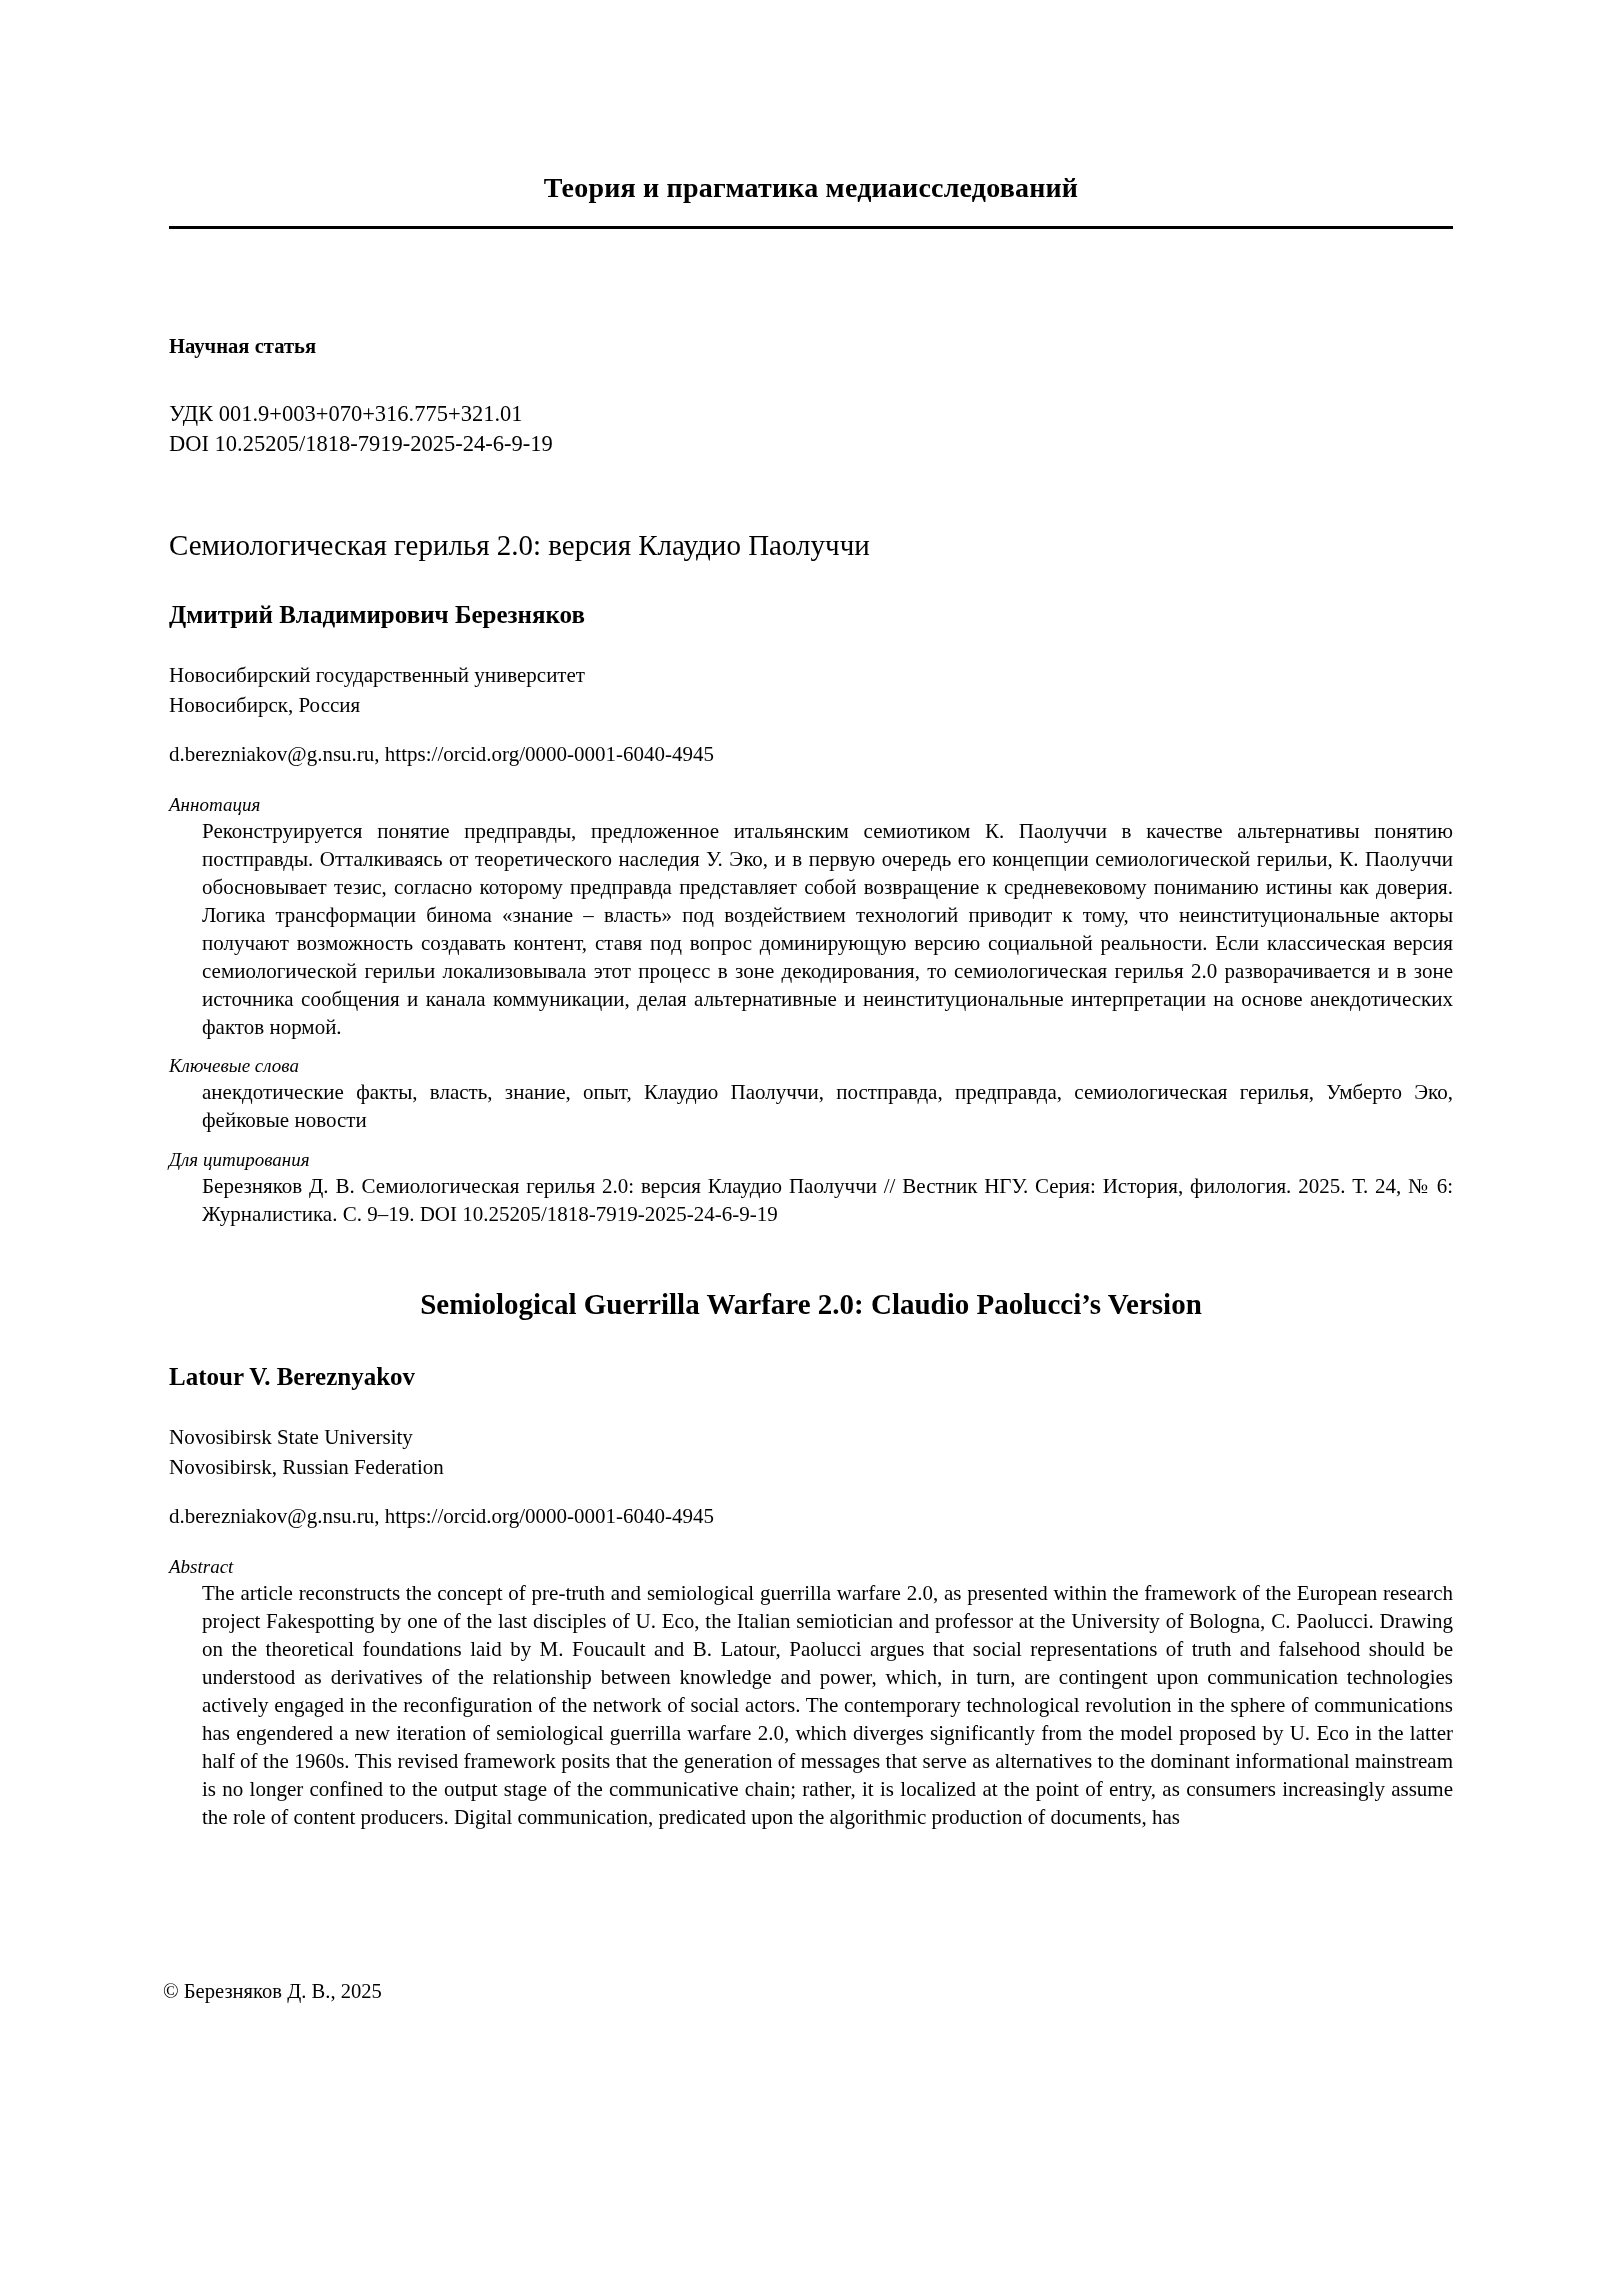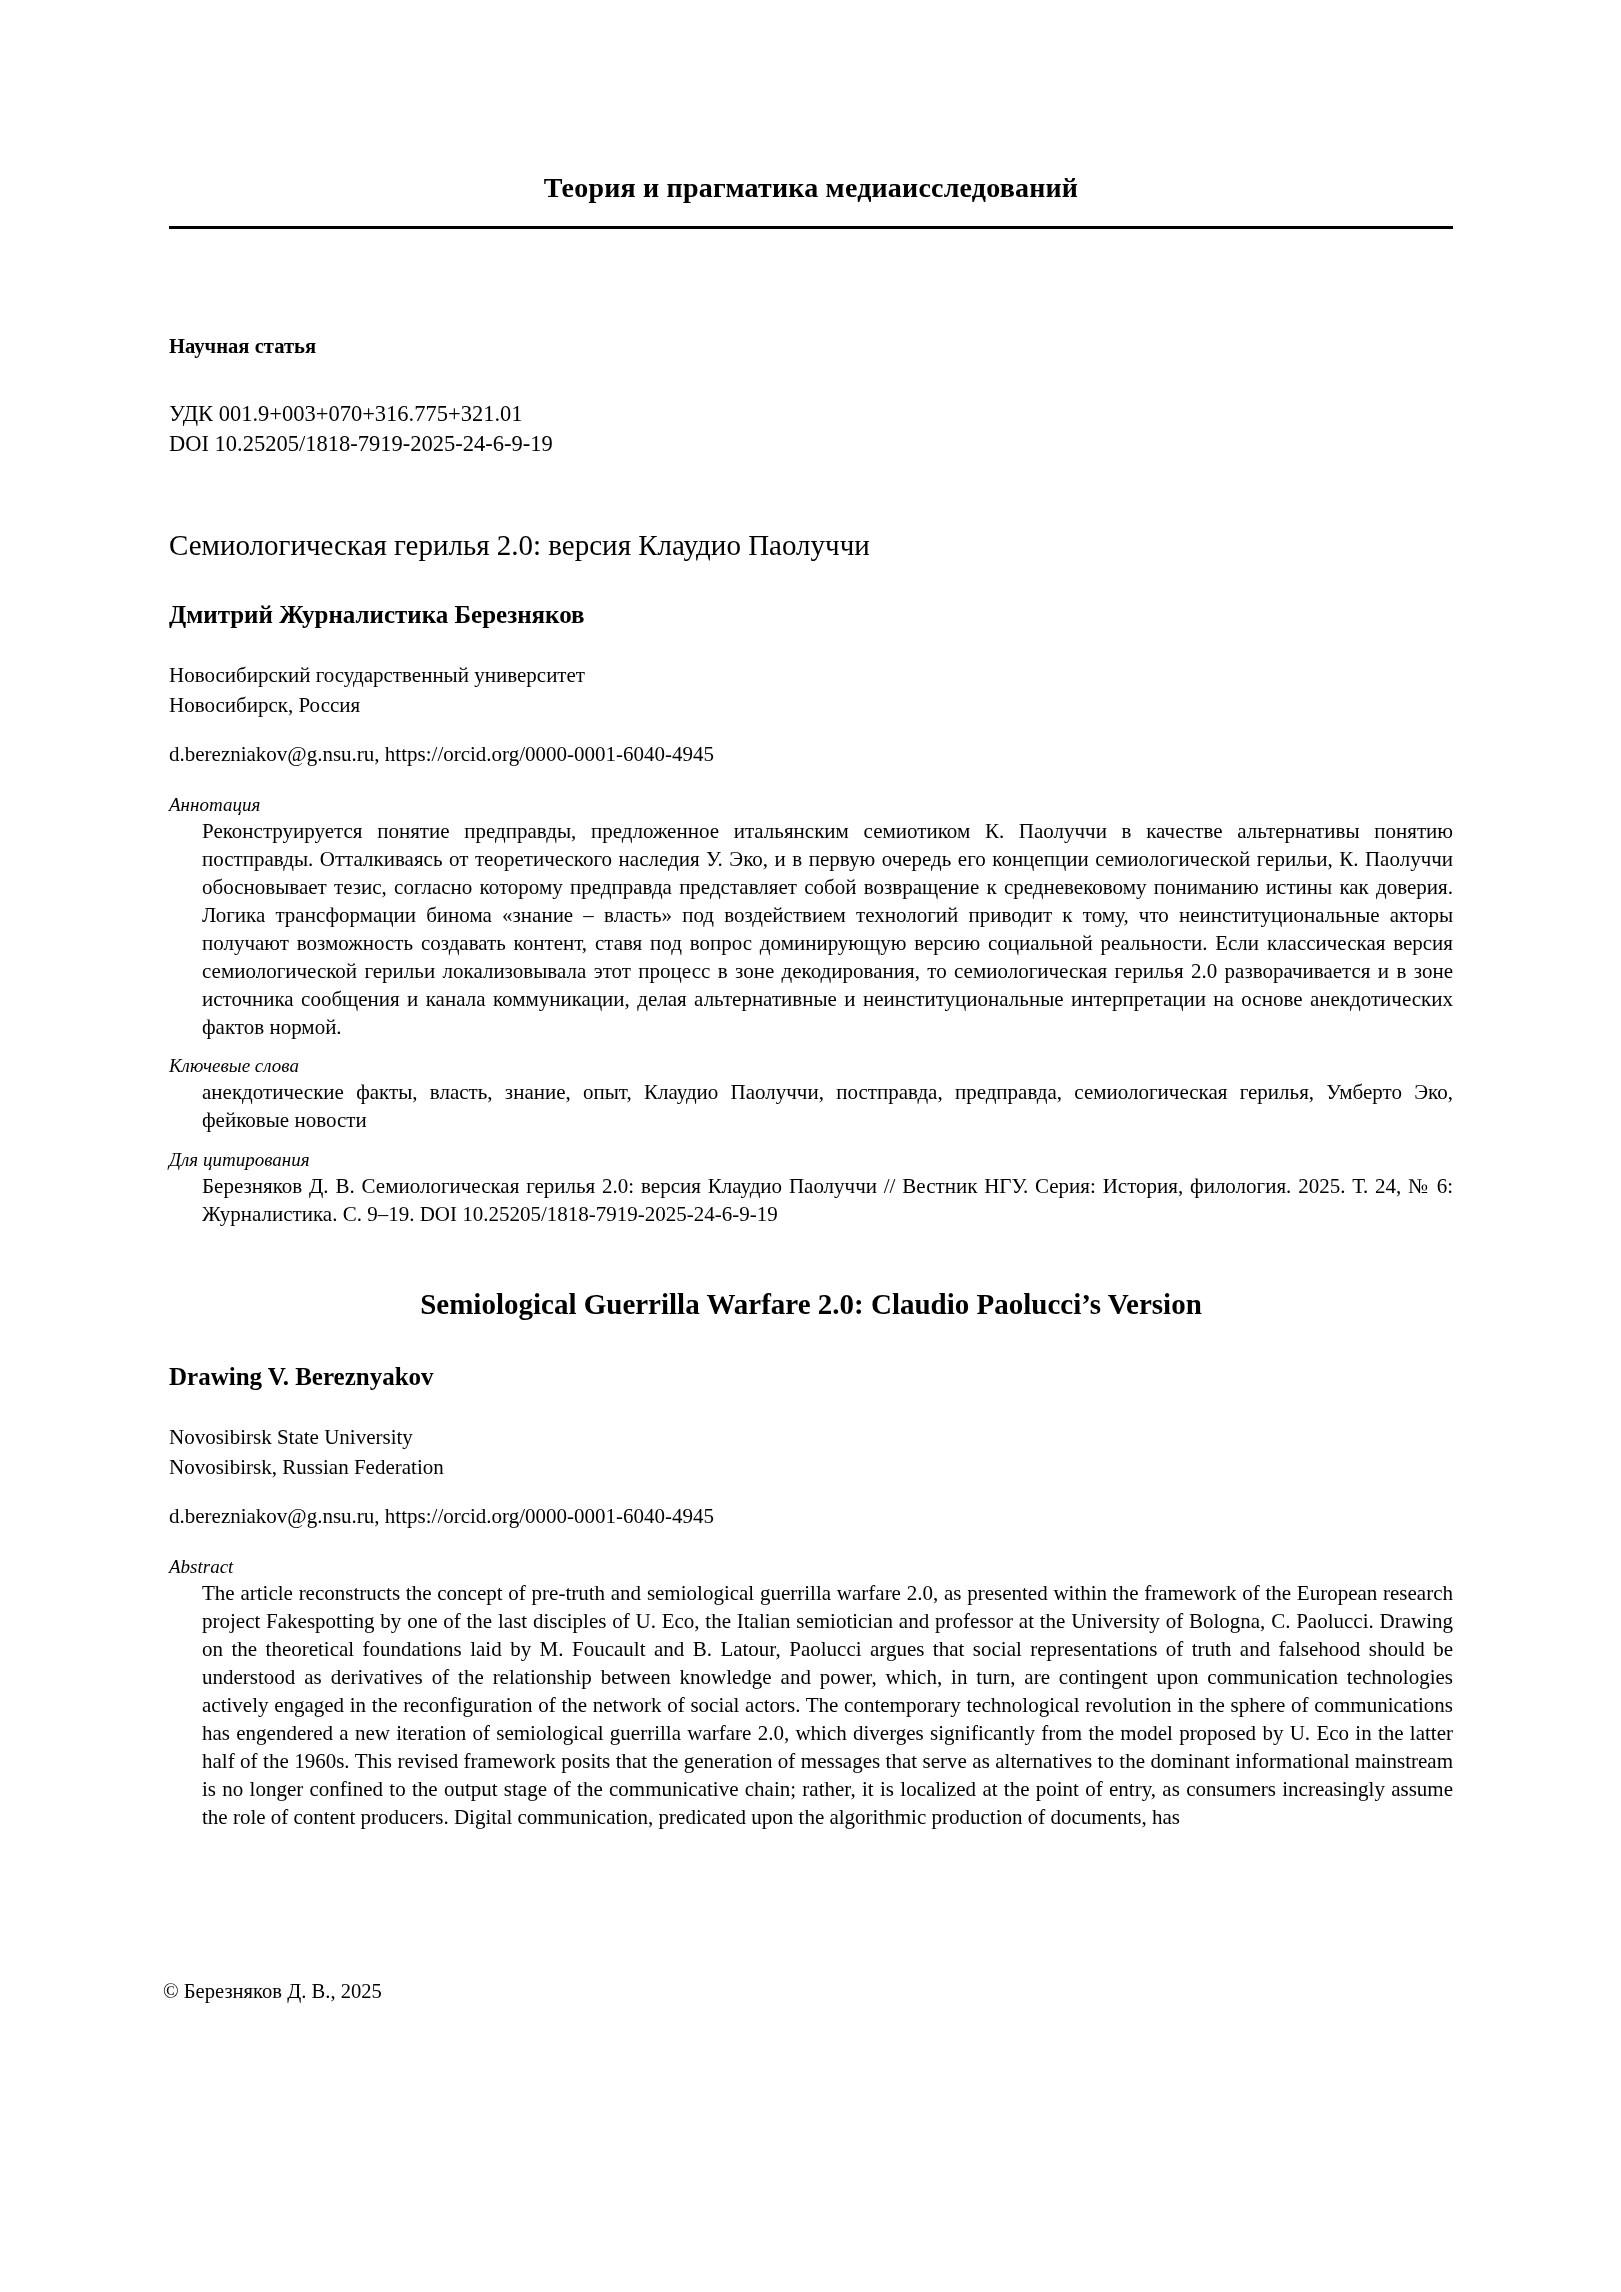--- a/index.html
+++ b/index.html
@@ -136,40 +136,40 @@
     <div class="head-rule"></div>
 
     <div class="article-type">Научная статья</div>
 
     <div class="ids">
       <div>УДК 001.9+003+070+316.775+321.01</div>
       <div>DOI 10.25205/1818-7919-2025-24-6-9-19</div>
     </div>
 
     <div class="title-ru">Семиологическая герилья 2.0: версия Клаудио Паолуччи</div>
-    <div class="author-ru">Дмитрий Журналистика Березняков</div>
+    <div class="author-ru">Дмитрий Владимирович Березняков</div>
 
     <div class="affil">
       <div>Новосибирский государственный университет</div>
       <div>Новосибирск, Россия</div>
     </div>
 
     <div class="contact">d.berezniakov@g.nsu.ru, https://orcid.org/0000-0001-6040-4945</div>
 
     <div class="block-label">Аннотация</div>
     <div class="block-body">Реконструируется понятие предправды, предложенное итальянским семиотиком К. Паолуччи в качестве альтернативы понятию постправды. Отталкиваясь от теоретического наследия У. Эко, и в первую очередь его концепции семиологической герильи, К. Паолуччи обосновывает тезис, согласно которому предправда представляет собой возвращение к средневековому пониманию истины как доверия. Логика трансформации бинома «знание – власть» под воздействием технологий приводит к тому, что неинституциональные акторы получают возможность создавать контент, ставя под вопрос доминирующую версию социальной реальности. Если классическая версия семиологической герильи локализовывала этот процесс в зоне декодирования, то семиологическая герилья 2.0 разворачивается и в зоне источника сообщения и канала коммуникации, делая альтернативные и неинституциональные интерпретации на основе анекдотических фактов нормой.</div>
 
     <div class="block-label tight">Ключевые слова</div>
     <div class="block-body">анекдотические факты, власть, знание, опыт, Клаудио Паолуччи, постправда, предправда, семиологическая герилья, Умберто Эко, фейковые новости</div>
 
     <div class="block-label tight">Для цитирования</div>
     <div class="block-body"><span class="it">Березняков Д. В.</span> <span>Семиологическая герилья 2.0: версия Клаудио Паолуччи // Вестник НГУ. Серия: История, филология. 2025. Т. 24, № 6: Журналистика. С. 9–19. DOI 10.25205/1818-7919-2025-24-6-9-19</span></div>
 
     <div class="title-en">Semiological Guerrilla Warfare 2.0: Claudio Paolucci’s Version</div>
-    <div class="author-en">Drawing V. Bereznyakov</div>
+    <div class="author-en">Latour V. Bereznyakov</div>
 
     <div class="affil">
       <div>Novosibirsk State University</div>
       <div>Novosibirsk, Russian Federation</div>
     </div>
 
     <div class="contact">d.berezniakov@g.nsu.ru, https://orcid.org/0000-0001-6040-4945</div>
 
     <div class="block-label">Abstract</div>
     <div class="block-body">The article reconstructs the concept of pre-truth and semiological guerrilla warfare 2.0, as presented within the framework of the European research project Fakespotting by one of the last disciples of U. Eco, the Italian semiotician and professor at the University of Bologna, C. Paolucci. Drawing on the theoretical foundations laid by M. Foucault and B. Latour, Paolucci argues that social representations of truth and falsehood should be understood as derivatives of the relationship between knowledge and power, which, in turn, are contingent upon communication technologies actively engaged in the reconfiguration of the network of social actors. The contemporary technological revolution in the sphere of communications has engendered a new iteration of semiological guerrilla warfare 2.0, which diverges significantly from the model proposed by U. Eco in the latter half of the 1960s. This revised framework posits that the generation of messages that serve as alternatives to the dominant informational mainstream is no longer confined to the output stage of the communicative chain; rather, it is localized at the point of entry, as consumers increasingly assume the role of content producers. Digital communication, predicated upon the algorithmic production of documents, has</div>

